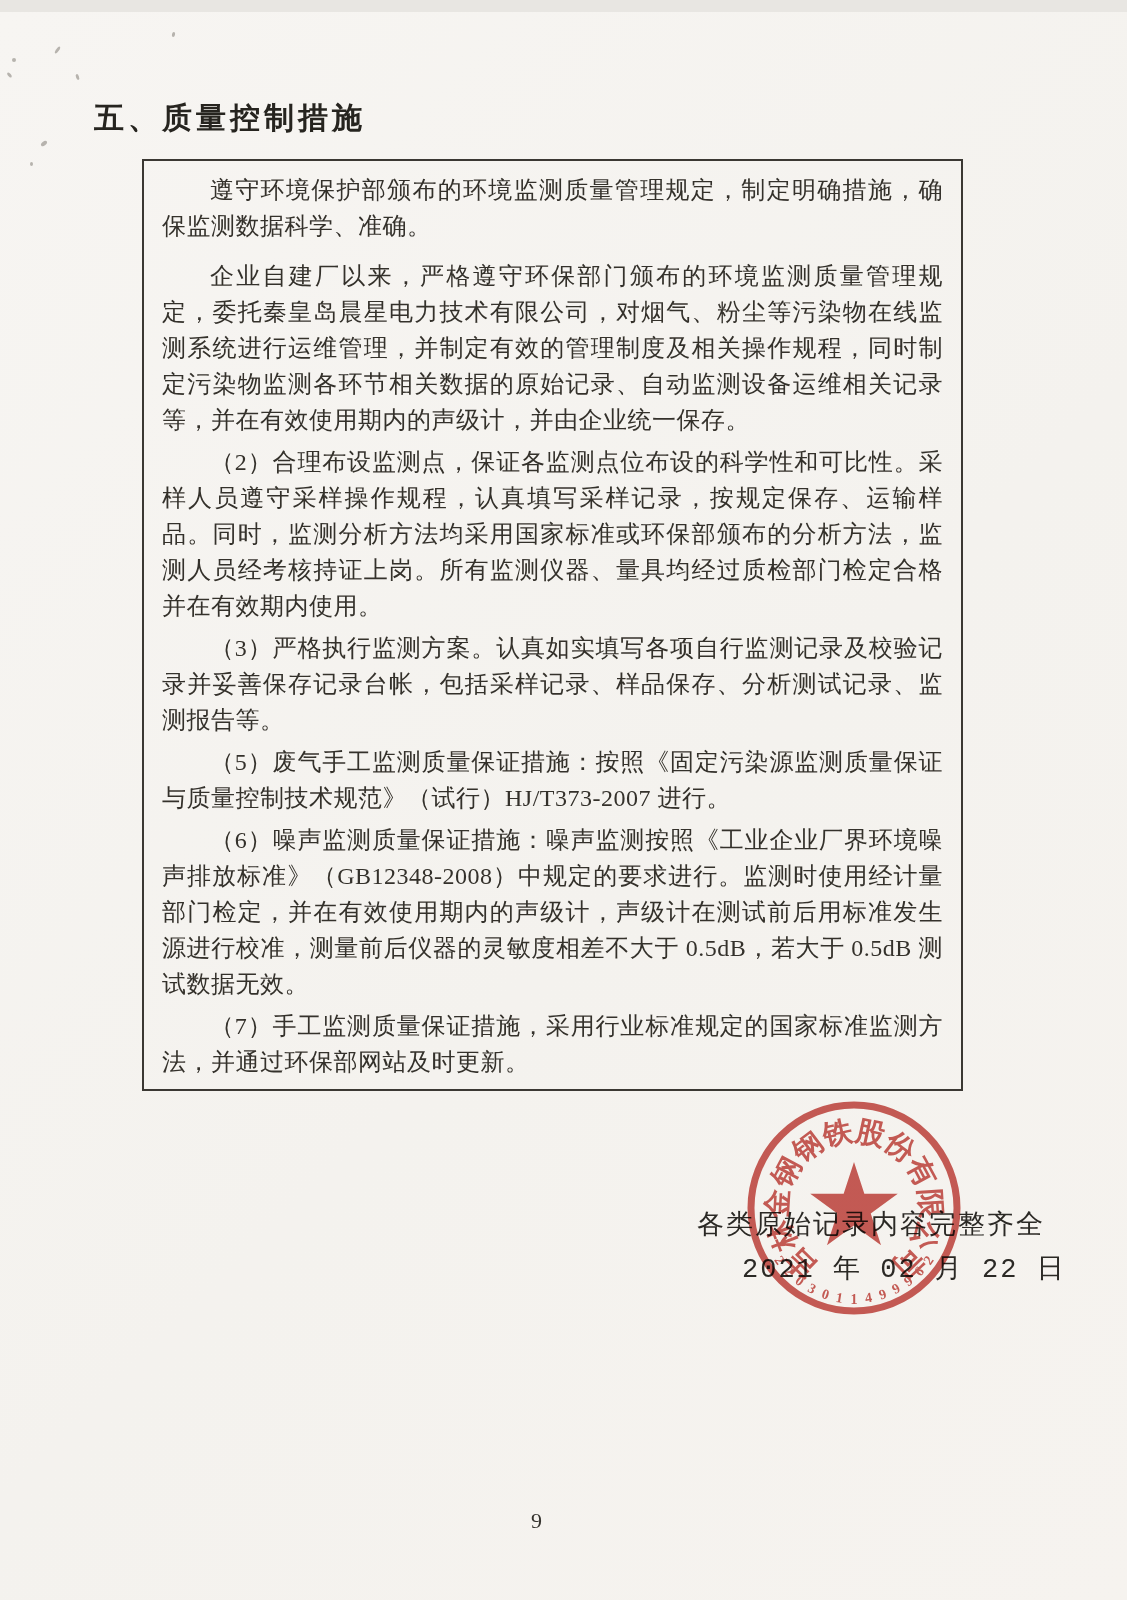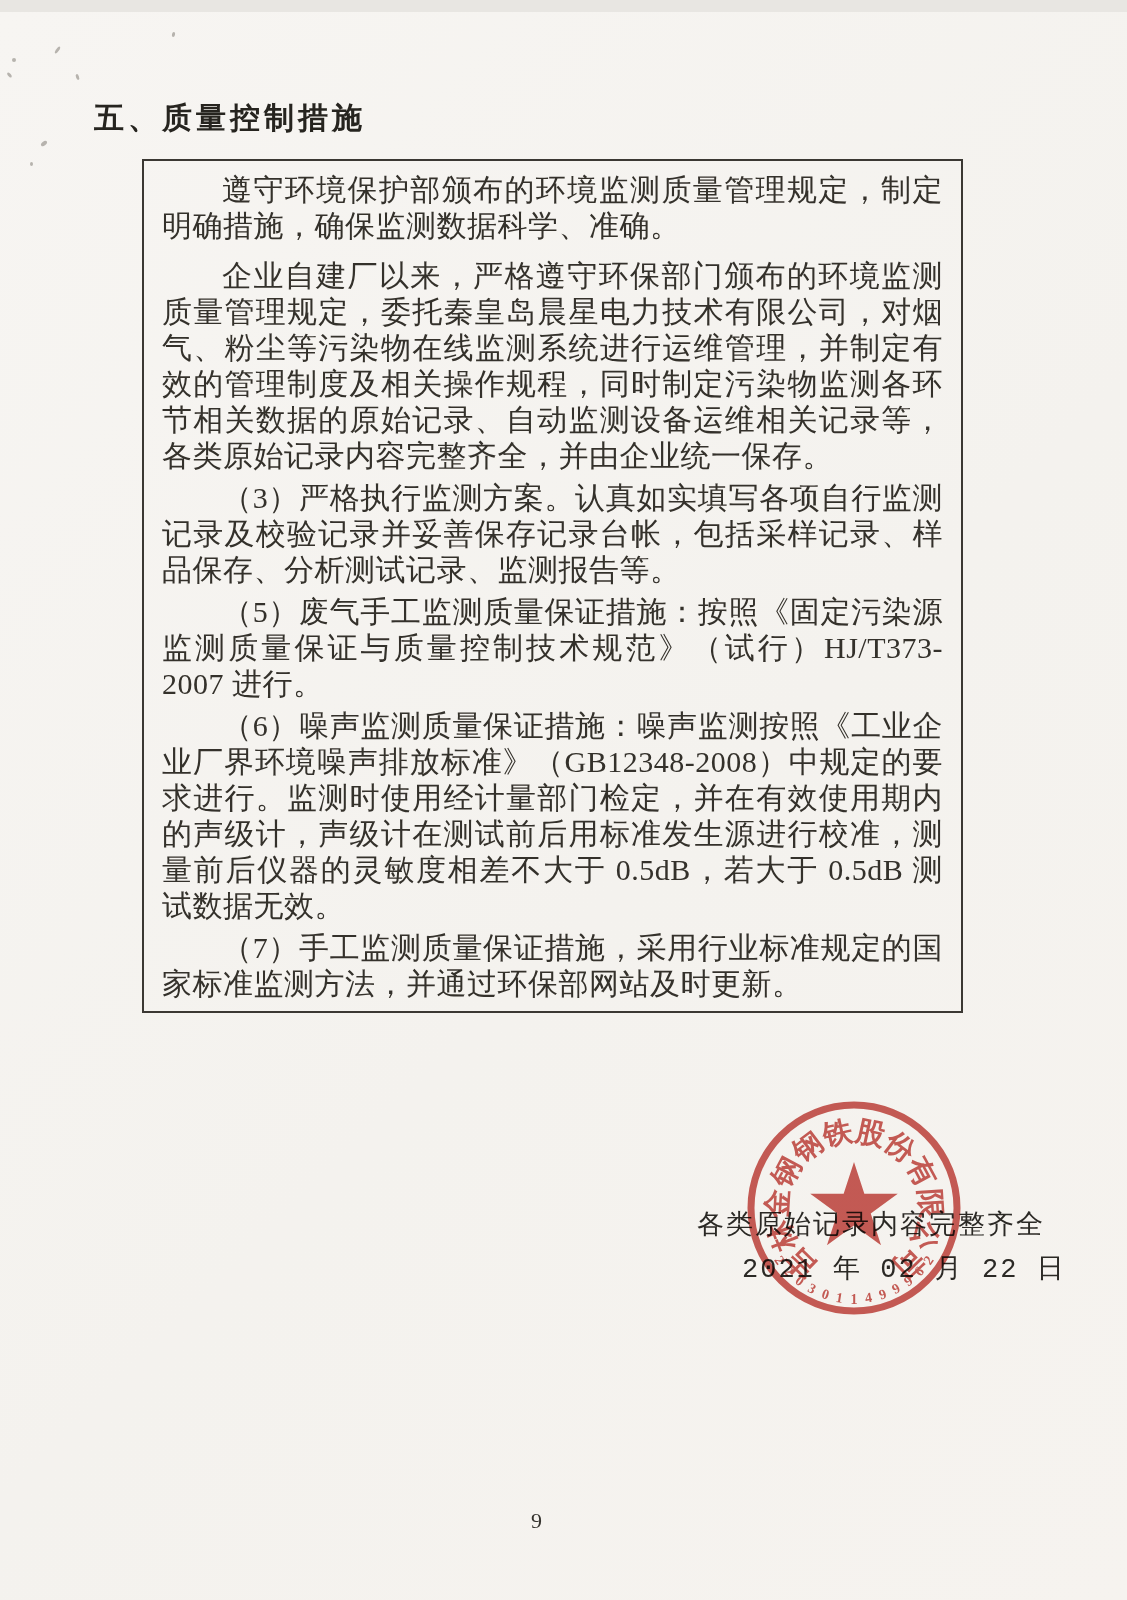--- a/index.html
+++ b/index.html
@@ -15,21 +15,21 @@
   .doc-title {
     position:absolute; left:94px; top:86px;
     font-family:"Liberation Sans","DejaVu Sans",sans-serif;
     font-size:30px; font-weight:bold; letter-spacing:4px; color:#26241f;
   }
   .content-box {
     position:absolute; left:142px; top:147px; width:821px;
     box-sizing:border-box;
     border:2px solid #3b3833;
     padding:11px 18px 9px 18px;
-    font-size:30px; line-height:36px;
+    font-size:24px; line-height:36px;
     text-align:justify;
     color:#34312b;
     letter-spacing:0.5px;
   }
   .content-box p { margin:0; text-indent:2em; }
   .content-box p + p { margin-top:6px; }
   .content-box p:nth-of-type(2) { margin-top:14px; }
   .sig-company {
     position:absolute; left:697px; top:1194px;
     font-size:27px; letter-spacing:2px; color:#2b2925; white-space:nowrap;
@@ -67,21 +67,22 @@
   <div class="speck s3"></div>
   <div class="speck s4"></div>
   <div class="speck s5"></div>
   <div class="speck s6"></div>
   <div class="speck s7"></div>
 
   <div class="doc-title">五、质量控制措施</div>
 
   <div class="content-box">
     <p>遵守环境保护部颁布的环境监测质量管理规定，制定明确措施，确保监测数据科学、准确。</p>
-    <p>企业自建厂以来，严格遵守环保部门颁布的环境监测质量管理规定，委托秦皇岛晨星电力技术有限公司，对烟气、粉尘等污染物在线监测系统进行运维管理，并制定有效的管理制度及相关操作规程，同时制定污染物监测各环节相关数据的原始记录、自动监测设备运维相关记录等，各类原始记录内容完整齐全，并由企业统一保存。</p>
+    <p>企业自建厂以来，严格遵守环保部门颁布的环境监测质量管理规定，委托秦皇岛晨星电力技术有限公司，对烟气、粉尘等污染物在线监测系统进行运维管理，并制定有效的管理制度及相关操作规程，同时制定污染物监测各环节相关数据的原始记录、自动监测设备运维相关记录等，并在有效使用期内的声级计，并由企业统一保存。</p>
+    <p>（2）合理布设监测点，保证各监测点位布设的科学性和可比性。采样人员遵守采样操作规程，认真填写采样记录，按规定保存、运输样品。同时，监测分析方法均采用国家标准或环保部颁布的分析方法，监测人员经考核持证上岗。所有监测仪器、量具均经过质检部门检定合格并在有效期内使用。</p>
     <p>（3）严格执行监测方案。认真如实填写各项自行监测记录及校验记录并妥善保存记录台帐，包括采样记录、样品保存、分析测试记录、监测报告等。</p>
     <p>（5）废气手工监测质量保证措施：按照《固定污染源监测质量保证与质量控制技术规范》（试行）HJ/T373-2007 进行。</p>
     <p>（6）噪声监测质量保证措施：噪声监测按照《工业企业厂界环境噪声排放标准》（GB12348-2008）中规定的要求进行。监测时使用经计量部门检定，并在有效使用期内的声级计，声级计在测试前后用标准发生源进行校准，测量前后仪器的灵敏度相差不大于 0.5dB，若大于 0.5dB 测试数据无效。</p>
     <p>（7）手工监测质量保证措施，采用行业标准规定的国家标准监测方法，并通过环保部网站及时更新。</p>
   </div>
 
   <div class="sig-company">各类原始记录内容完整齐全</div>
   <div class="sig-date">2021 年 02 月 22 日</div>
 
   <div class="seal">

